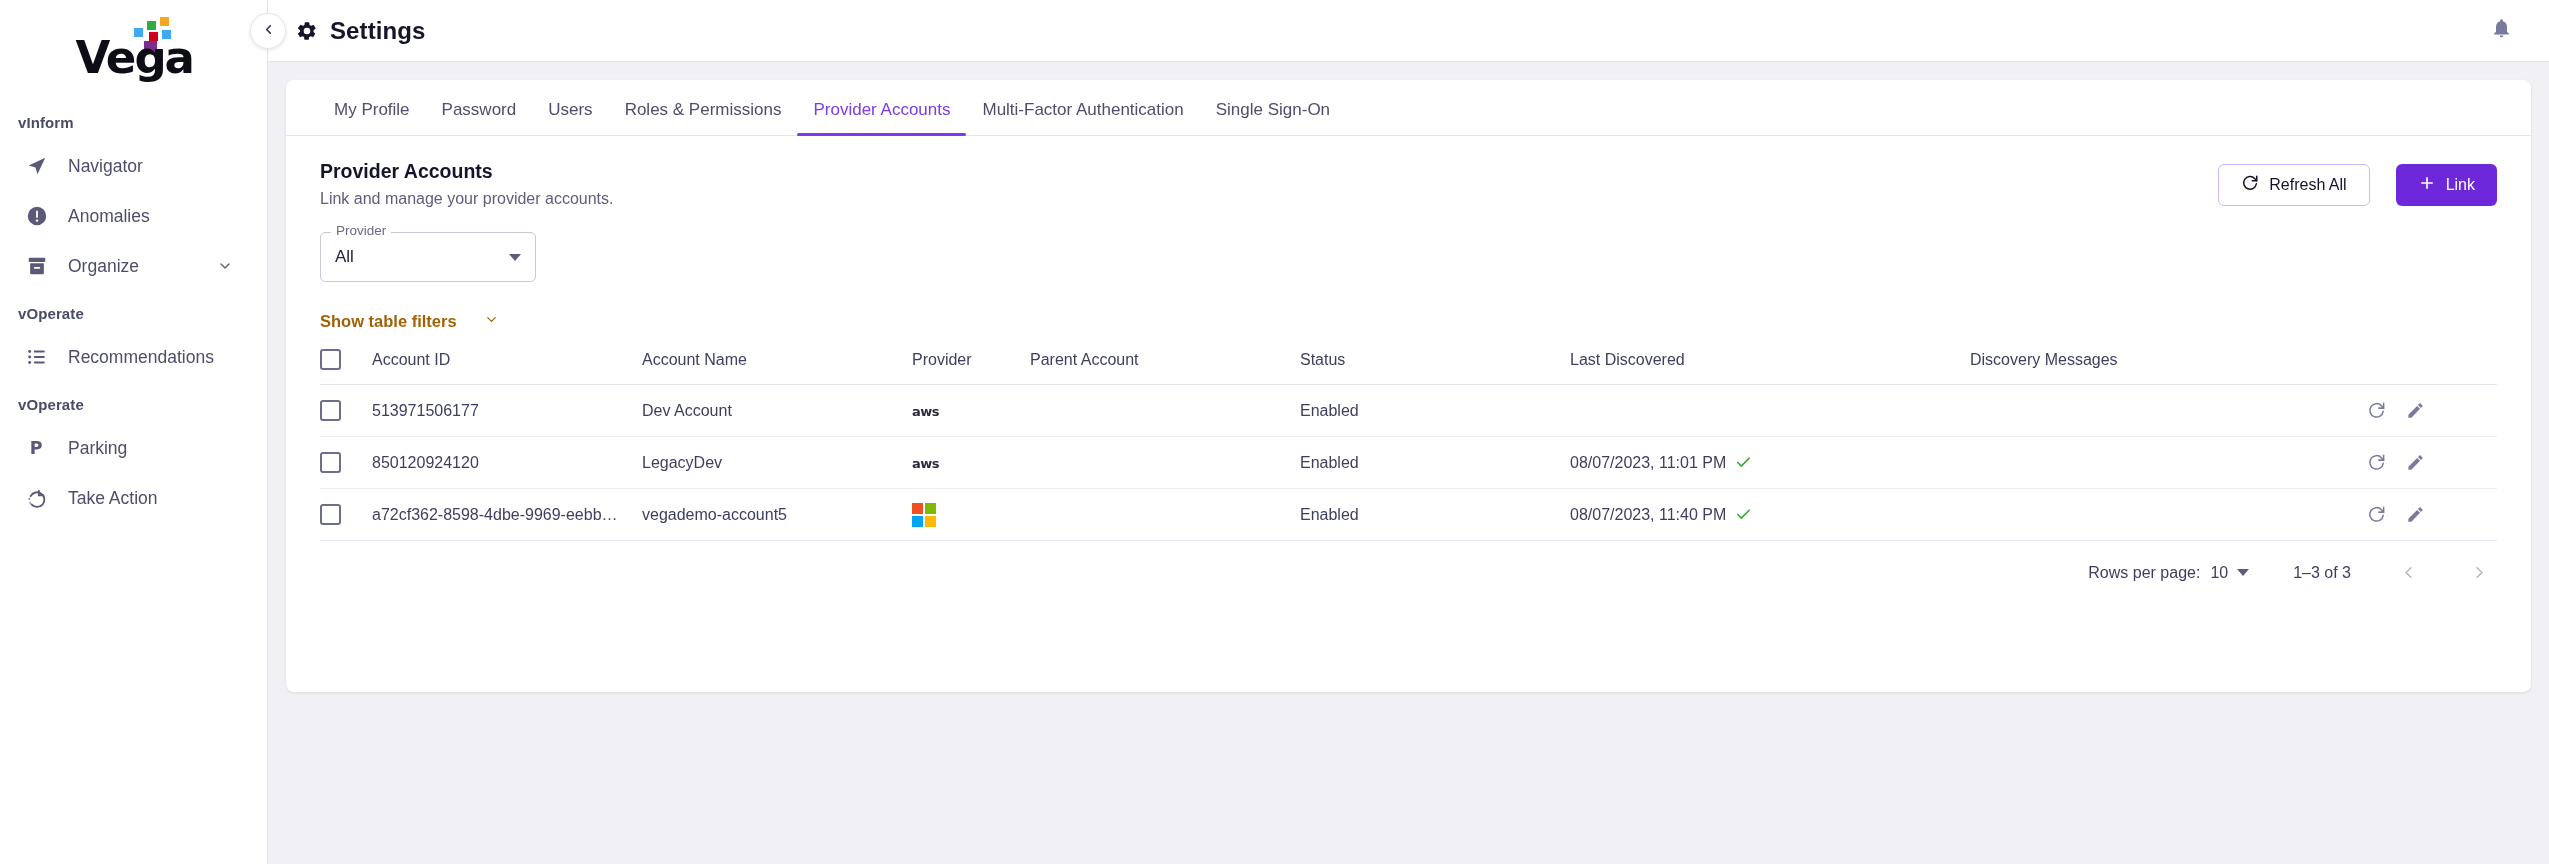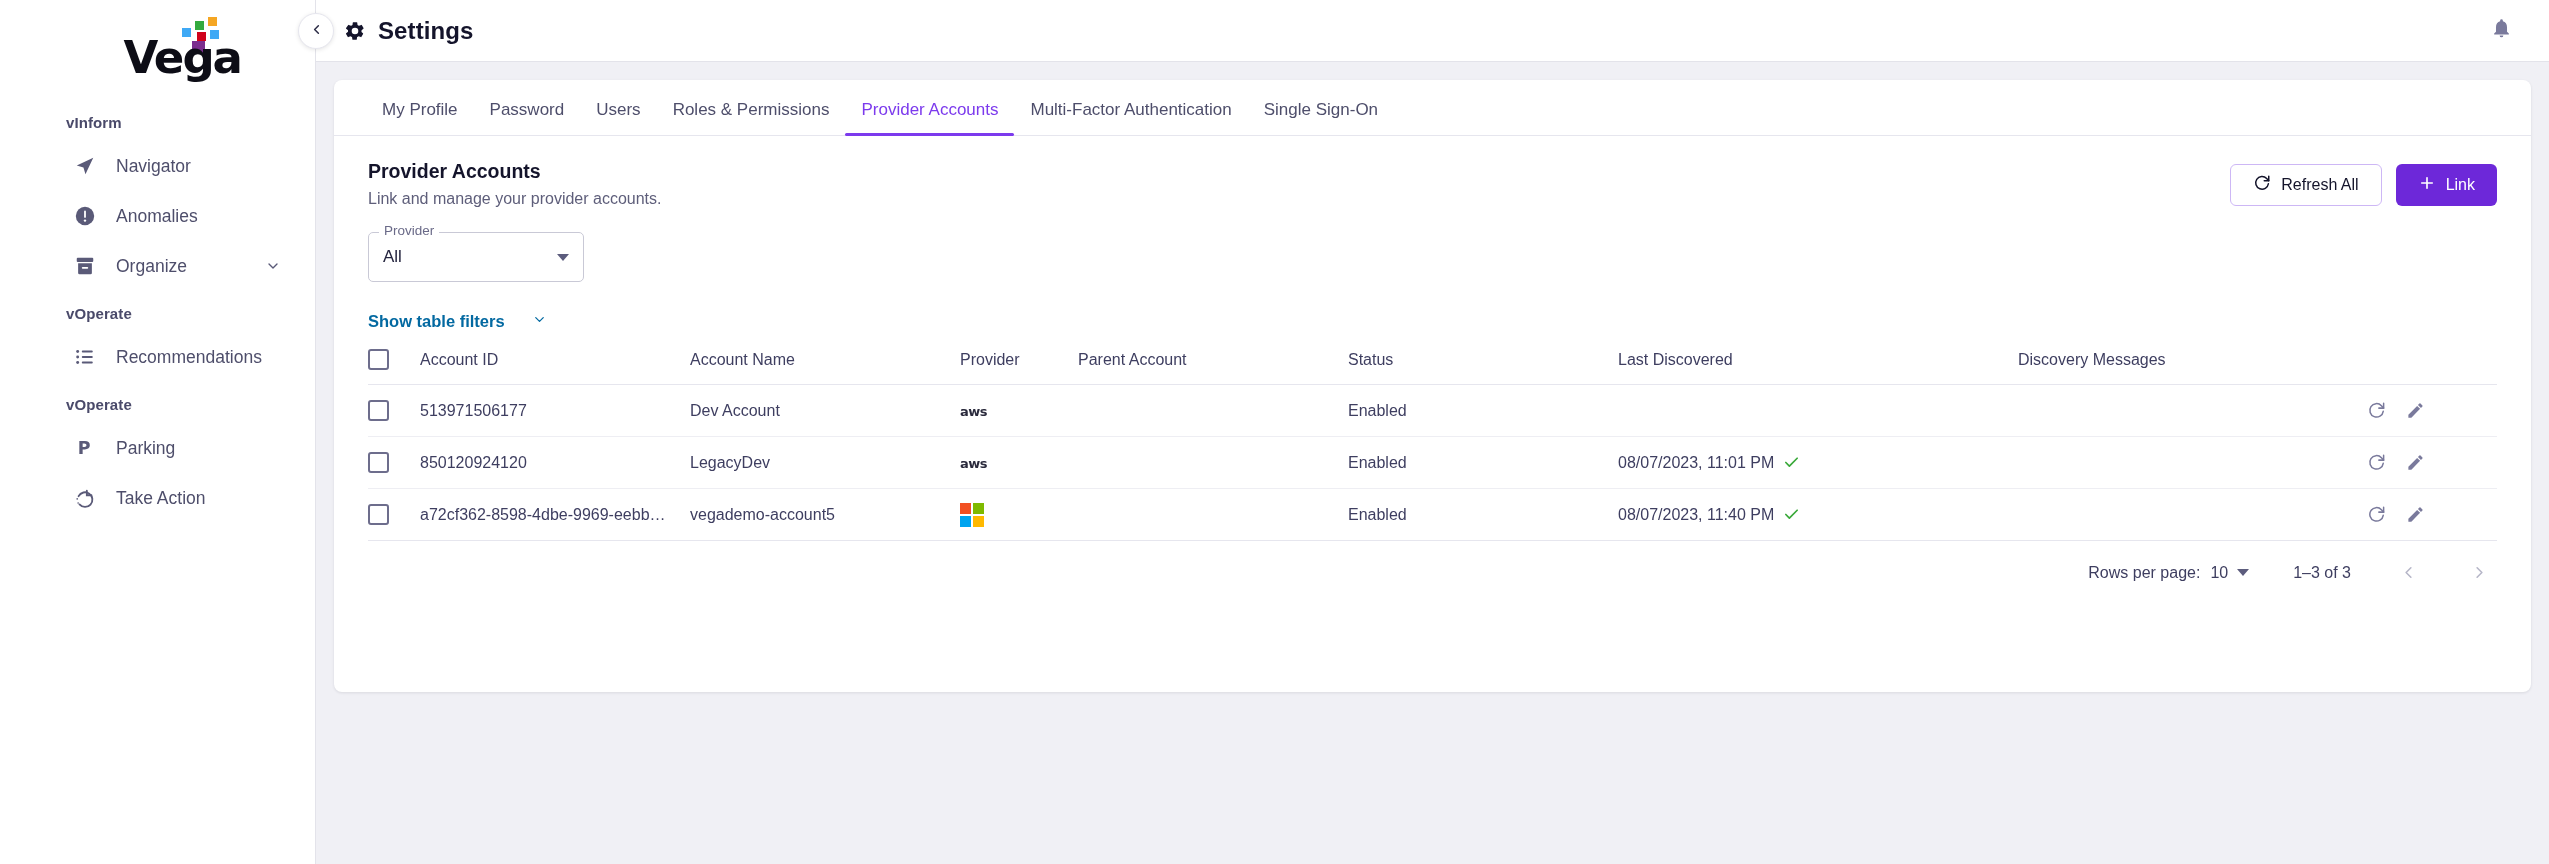--- a/index.html
+++ b/index.html
@@ -10,21 +10,20 @@
     overflow: hidden;
   }
   #app { display: flex; width: 2549px; height: 864px; }
 
   
   #sidebar {
     width: 268px; height: 864px; flex: 0 0 268px;
     background: #ffffff;
     border-right: 1px solid #e3e3ea;
     position: relative;
-    margin-left: 48px;
   }
   .logo-wrap {
     height: 92px; display: flex; align-items: center; justify-content: center;
     position: relative;
   }
   .logo { position: relative; width: 128px; height: 62px; }
   .logo-squares { position: absolute; left: 62px; top: 2px; width: 54px; height: 34px; }
   .sq { position: absolute; width: 9px; height: 9px; }
   .logo-text {
     position: absolute; left: 6px; top: 16px;
@@ -100,21 +99,21 @@
     content: ""; position: absolute; left: 0; right: 0; bottom: -1px;
     height: 3px; background: #7c3aed; border-radius: 2px;
   }
 
   .card-body { padding: 24px 34px 0 34px; }
   .head-row { display: flex; align-items: flex-start; }
   .head-left { flex: 1 1 auto; }
   .sect-title { font-size: 19.5px; font-weight: 700; color: #14142b; }
   .sect-sub { font-size: 16px; color: #5e5e7a; margin-top: 7px; }
 
-  .btn-row { display: flex; align-items: center; gap: 14px; padding-top: 4px; }
+  .btn-row { display: flex; align-items: center; gap: 26px; padding-top: 4px; }
   .btn {
     height: 42px; border-radius: 6px; display: inline-flex;
     align-items: center; justify-content: center; gap: 10px;
     font-size: 16px; cursor: pointer; padding: 0 22px; white-space: nowrap;
   }
   .btn-outline { background: #fff; border: 1px solid #cdb7f5; color: #14142b; }
   .btn-primary { background: #6d28d9; color: #fff; border: none; font-weight: 500; }
 
   
   .field { margin-top: 24px; position: relative; width: 216px; }
@@ -129,21 +128,21 @@
   }
   .field-value { font-size: 17px; color: #25253f; flex: 1 1 auto; }
   .caret {
     width: 0; height: 0; border-left: 6px solid transparent;
     border-right: 6px solid transparent; border-top: 7px solid #5c5c7d;
   }
 
   .filters-toggle {
     display: inline-flex; align-items: center; gap: 27px;
     margin-top: 30px; cursor: pointer;
-    font-size: 16.5px; font-weight: 700; color: #0369a1;
+    font-size: 16.5px; font-weight: 700; color: #a16207;
   }
 
   
   table { width: 100%; border-collapse: collapse; margin-top: 18px; table-layout: fixed; }
   th {
     text-align: left; font-size: 16px; font-weight: 400; color: #3e3e60;
     padding: 0 0 14px 0; border-bottom: 1px solid #e6e6ee; vertical-align: middle;
   }
   td {
     font-size: 16px; color: #3e3e60; height: 52px;

